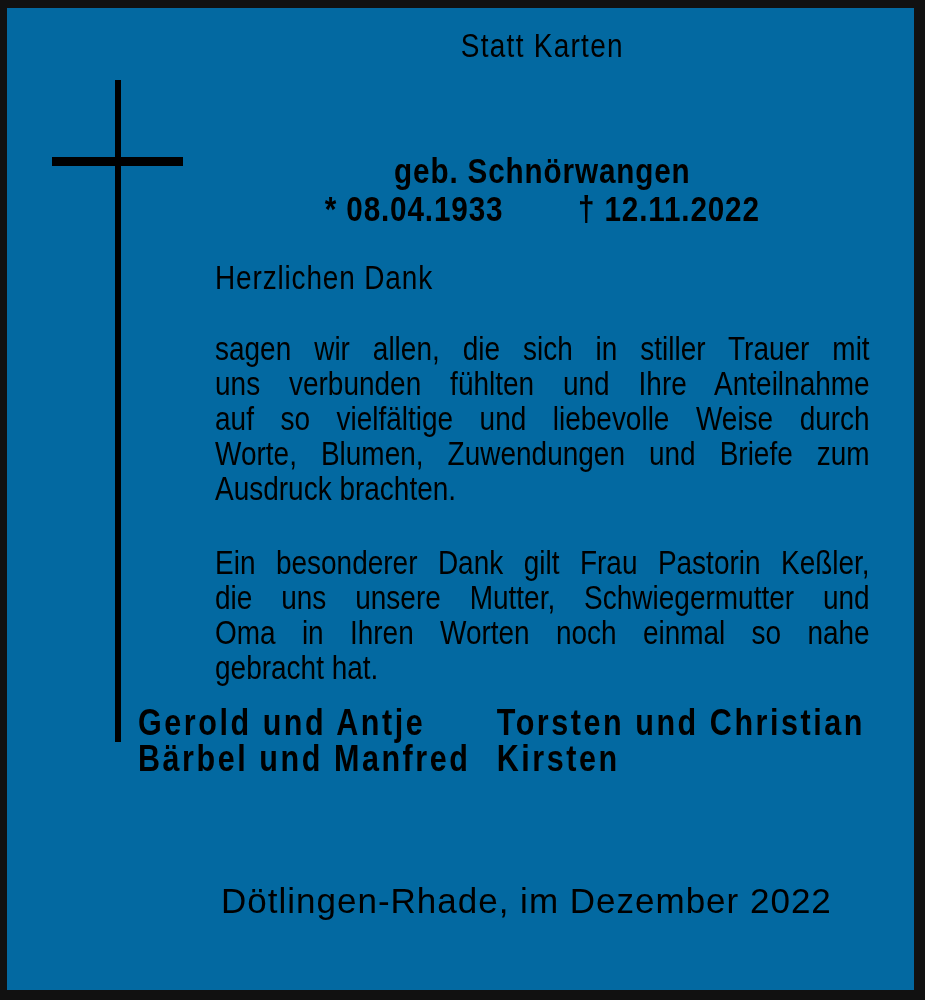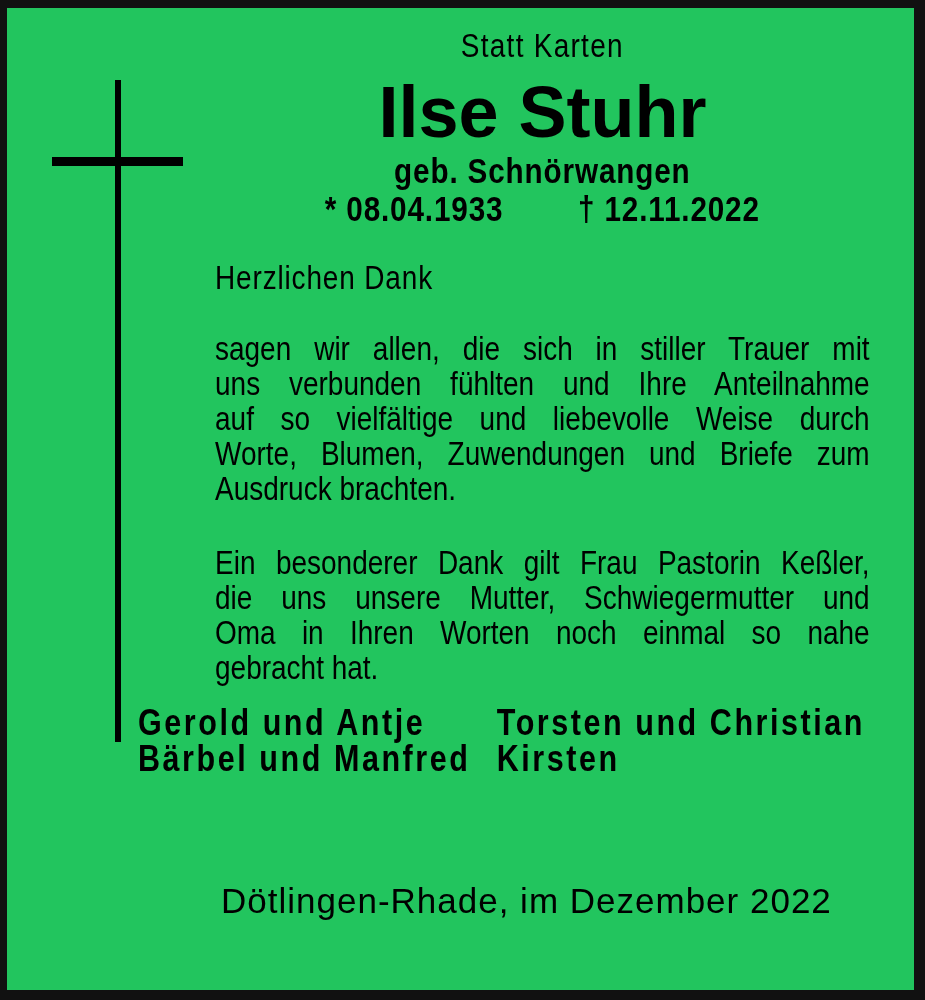--- a/index.html
+++ b/index.html
@@ -9,21 +9,21 @@
     font-family: "Liberation Sans", sans-serif;
     color: #000000;
     position: relative;
     overflow: hidden;
   }
   
   #paper {
     position: absolute;
     left: 7px; top: 8px;
     width: 907px; height: 982px;
-    background: #22c55e;
+    background: #0369a1;
   }
   .abs { position: absolute; }
   
   .cond { transform: scaleX(0.848); transform-origin: 0 0; }
   .center { text-align: center; }
 
   
   #cross { position: absolute; left: 0; top: 0; width: 0; height: 0; }
   #cross .v {
     position: absolute; left: 108px; top: 72px;
@@ -92,21 +92,20 @@
 
 <div id="paper">
 
   <div id="cross">
     <div class="v"></div>
     <div class="h"></div>
   </div>
 
   <div id="statt" class="abs cond center">Statt Karten</div>
 
-  <div id="title" class="abs center">Ilse Stuhr</div>
 
   <div id="maiden" class="abs cond center">geb. Schnörwangen</div>
 
   <div id="dates" class="abs cond center">
     <span class="birth">* 08.04.1933</span><span class="death">† 12.11.2022</span>
   </div>
 
   <div id="salutation" class="abs cond">Herzlichen Dank</div>
 
   <div id="p1" class="abs cond para">

